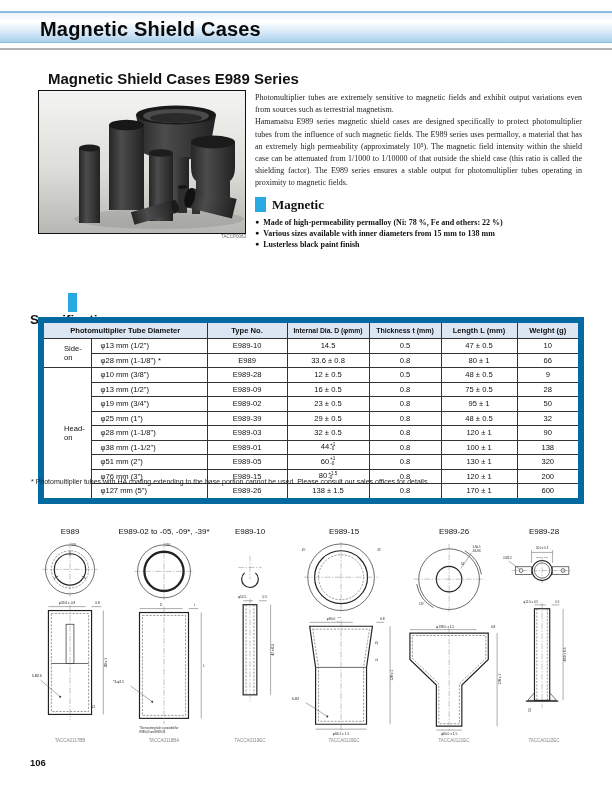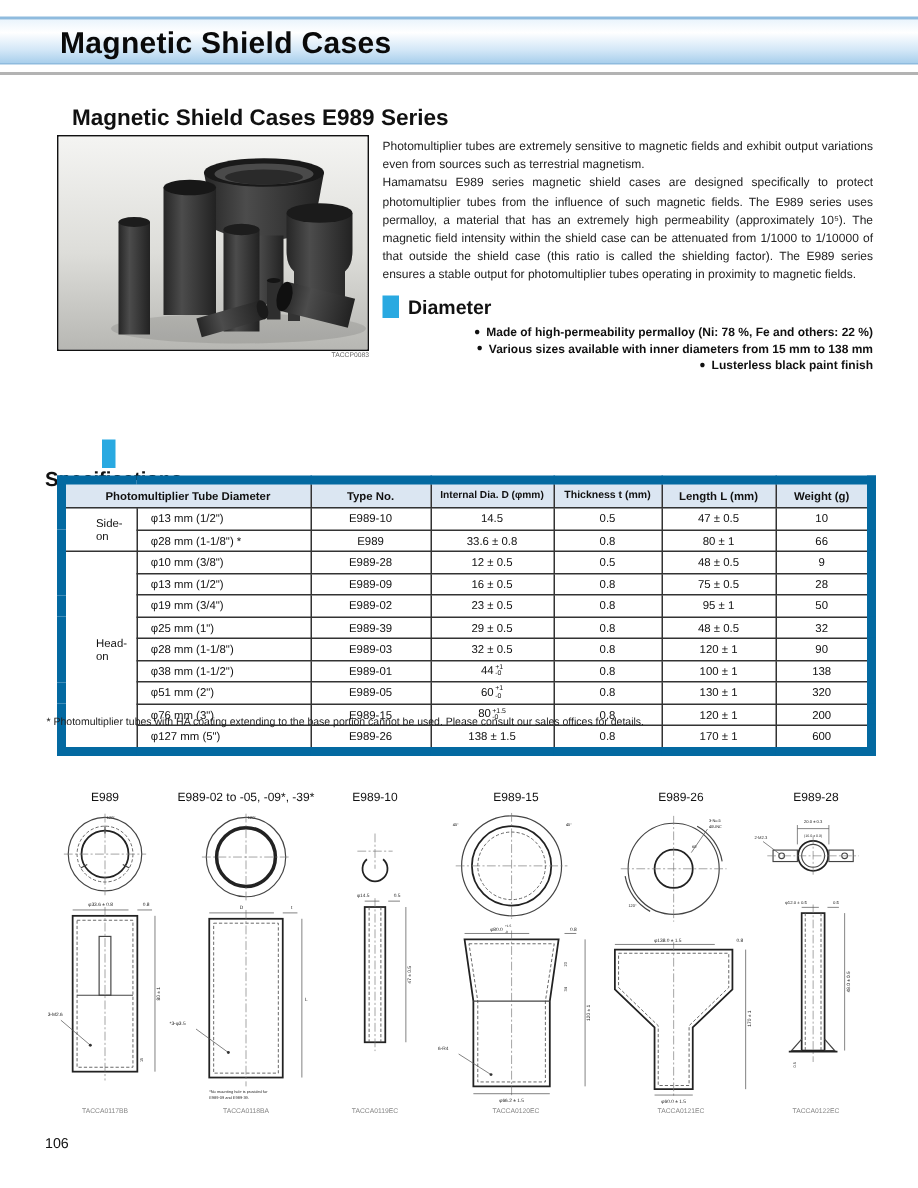--- a/index.html
+++ b/index.html
@@ -14,27 +14,27 @@
   .band-rule{position:absolute; left:0; top:48px; width:612px; height:2px; background:#b3b3b3;}
 
   .series-title{position:absolute; left:38px; top:60px; font-size:15px; font-weight:bold; margin:10px;}
 
   
   .photo{position:absolute; left:38px; top:90px; width:206px; height:142px; border:1px solid #111; background:#ddd;}
   .photo svg{display:block;}
   .photo-code{position:absolute; left:38px; top:234px; width:208px; text-align:right; font-size:4.5px; color:#666;}
 
   
-  .rightcol{position:absolute; left:255px; top:92px; width:327px;}
+  .rightcol{position:absolute; left:255px; top:92px; width:327px;font-family:Liberation Serif, serif;}
   .desc p{margin:0; font-size:8px; line-height:12.2px; text-align:justify; color:#222;}
   .feat-head{display:flex; align-items:center; margin-top:7px;}
   .feat-bar{width:11px; height:15px; background:#29a9e1; margin-right:6px;}
   .feat-title{font-size:13px; font-weight:bold;}
   .feat-list{list-style:none; margin:4px 0 0 0; padding:0;}
-  .feat-list li{font-size:8px; font-weight:bold; line-height:11px; display:flex;justify-content:flex-end;}
+  .feat-list li{font-size:8px; font-weight:bold; line-height:11px; display:flex;}
   .feat-list .blt{font-size:7px; margin-right:4px;}
 
   
   .sec-head{position:absolute; display:flex; align-items:center;flex-direction:column;}
   .sec-bar{width:9px; height:19px; background:#29a9e1; margin-right:6px;}
   .sec-title{font-size:13.5px; font-weight:bold;}
   .sec-unit{font-size:9px; font-weight:bold; margin-left:4px;}
 
   
   .spec-table{position:absolute; left:38px; top:317px; width:540px; border-collapse:collapse; table-layout:fixed;
@@ -55,21 +55,21 @@
 
   
   .ln{stroke:#444; stroke-width:0.8; fill:none;}
   .thk{stroke:#222; stroke-width:1.2; fill:none;}
   .ring{stroke:#222; stroke-width:2.4; fill:none;}
   .dsh{stroke:#555; stroke-width:0.6; fill:none; stroke-dasharray:2.2,1.4;}
   .cl{stroke:#777; stroke-width:0.45; fill:none; stroke-dasharray:6,1.6,1.4,1.6;}
   .dim{stroke:#555; stroke-width:0.5; fill:none;}
   .dtx{font-size:3.3px; fill:#222;}
   .dtx2{font-size:2.7px; fill:#222;}
-  .pagenum{position:absolute; left:30px; top:757px; font-size:9.5px; color:#111;}
+  .pagenum{position:absolute; left:30px; top:757px; font-size:9.5px; color:#111;font-weight:bold;}
 </style>
 </head>
 <body>
 
 <div id="page">
 
   <div class="band">
     <h1>Magnetic Shield Cases</h1>
   </div>
   <div class="band-rule"></div>
@@ -128,21 +128,21 @@
   </div>
   <div class="photo-code">TACCP0083</div>
 
   <div class="rightcol">
     <div class="desc">
       <p>Photomultiplier tubes are extremely sensitive to magnetic fields and exhibit output variations even from sources such as terrestrial magnetism.</p>
       <p>Hamamatsu E989 series magnetic shield cases are designed specifically to protect photomultiplier tubes from the influence of such magnetic fields. The E989 series uses permalloy, a material that has an extremely high permeability (approximately 10⁵). The magnetic field intensity within the shield case can be attenuated from 1/1000 to 1/10000 of that outside the shield case (this ratio is called the shielding factor). The E989 series ensures a stable output for photomultiplier tubes operating in proximity to magnetic fields.</p>
     </div>
     <div class="feat-head">
       <span class="feat-bar"></span>
-      <span class="feat-title">Diameter</span>
+      <span class="feat-title">Magnetic</span>
     </div>
     <ul class="feat-list">
       <li>
           <span class="blt">●</span>
           <span>Made of high-permeability permalloy (Ni: 78 %, Fe and others: 22 %)</span>
         </li>
       <li>
           <span class="blt">●</span>
           <span>Various sizes available with inner diameters from 15 mm to 138 mm</span>
         </li>

